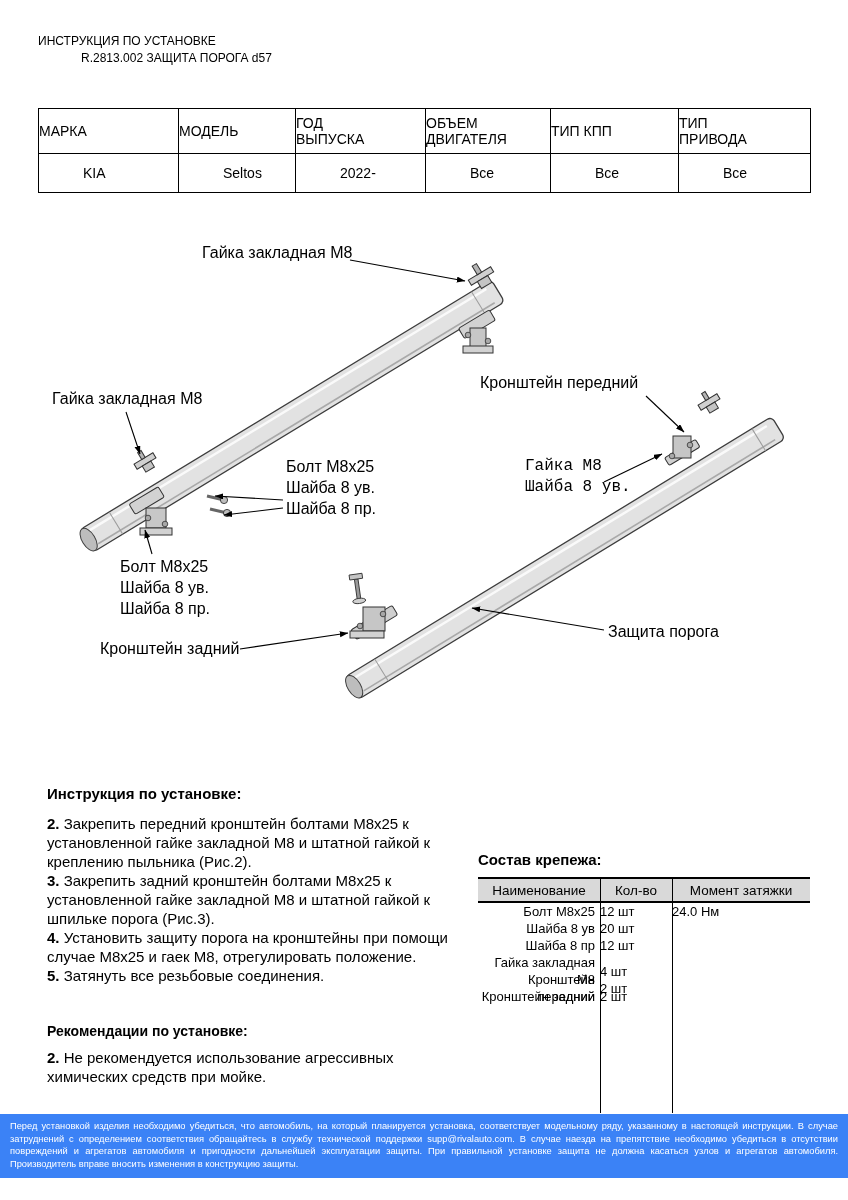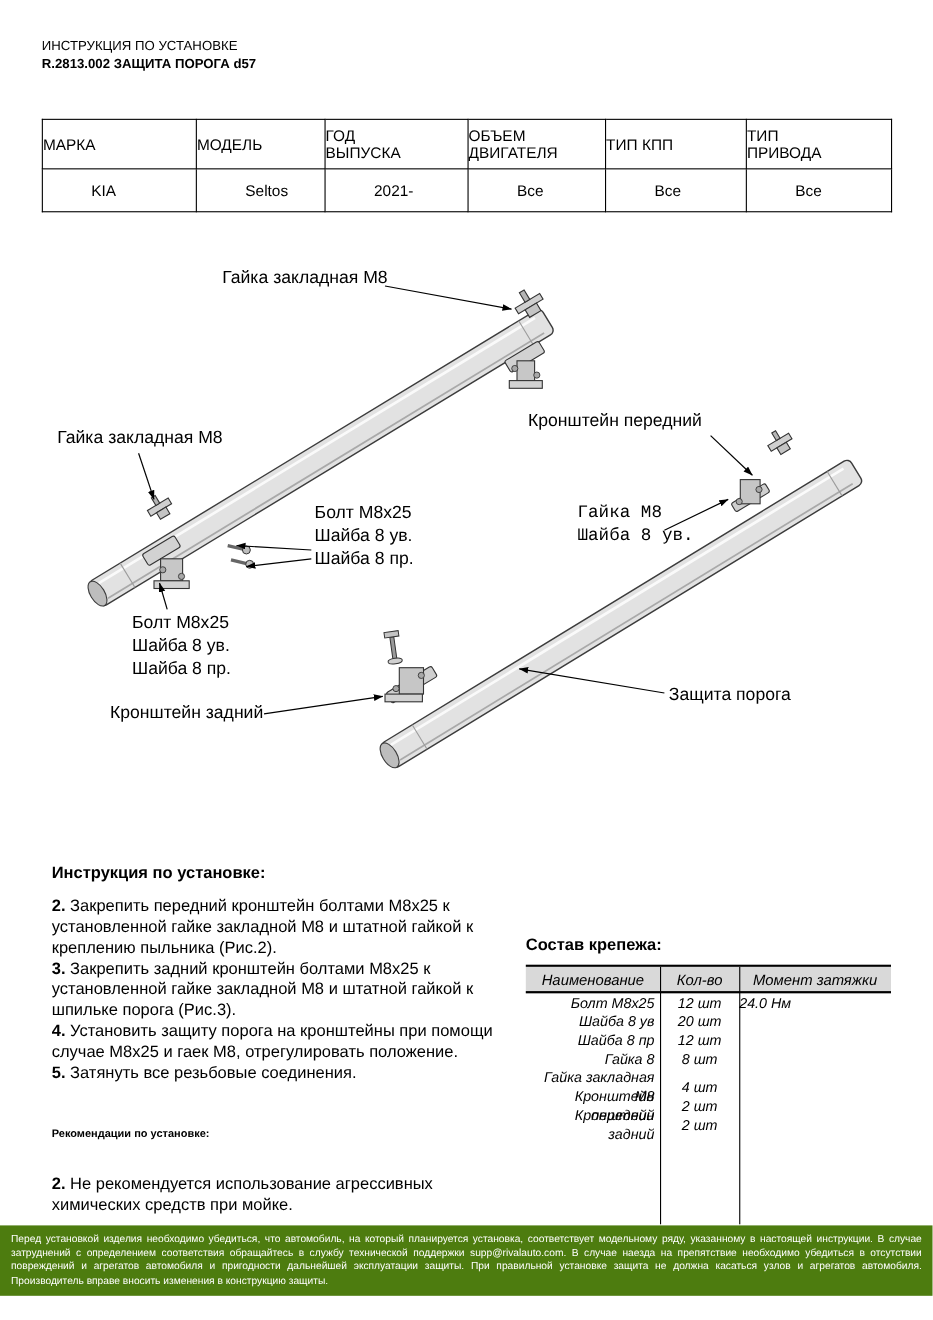--- a/index.html
+++ b/index.html
@@ -4,21 +4,21 @@
 <style>
   * { margin:0; padding:0; box-sizing:border-box; }
   html,body { background:#ffffff; }
   .page {
     position:relative; width:848px; height:1200px; margin:0 auto;
     background:#fff; color:#000; overflow:hidden;
     font-family:"Liberation Sans", sans-serif;
   }
   
   .doc-header { position:absolute; left:38px; top:33px; font-size:12px; line-height:1.4; }
-  .doc-header .t2 { font-weight:bold; }
+  .doc-header .t2 { font-weight:normal;margin-left:43px; }
 
   
   .veh-table { position:absolute; left:38px; top:108px; width:772px; border-collapse:collapse; table-layout:fixed; }
   .veh-table th, .veh-table td { border:1px solid #000; text-align:left; vertical-align:middle; font-size:14px; font-weight:normal; }
   .veh-table th { height:45px; white-space:pre-line; }
   .veh-table td { height:39px;padding-left:44px; }
 
   
   .diagram { position:absolute; left:0; top:230px; width:848px; height:500px; }
   .diagram svg { position:absolute; left:0; top:0; }
@@ -27,37 +27,37 @@
   
   .instructions { position:absolute; left:47px; top:784px; width:410px; font-size:15px; line-height:19px; }
   .instructions h3 { font-size:15px; margin-bottom:11px; }
   .step { margin:0; }
 
   
   .hardware { position:absolute; left:478px; top:851px; width:332px; }
   .hardware h3 { font-size:15px; margin-bottom:9px; }
   .hw-table { position:relative; border-top:2px solid #000; height:236px; }
   .hw-vline { position:absolute; top:0; bottom:0; width:1px; background:#000; }
-  .hw-grid { display:grid; grid-template-columns:122px 72px 138px; align-items:center;font-style:italic; }
+  .hw-grid { display:grid; grid-template-columns:122px 72px 138px; align-items:center; }
   .hw-header { background:#d9d9d9; border-bottom:2px solid #000; height:24px; font-size:13.5px; }
   .hw-header span { text-align:center; }
   .hw-row { height:17px; font-size:13px; line-height:17px; }
   .hw-name { text-align:right; padding-right:5px; }
-  .hw-qty { text-align:center; }
+  .hw-qty { }
   .hw-torque { text-align:left; }
 
   
   .recommendations { position:absolute; left:47px; top:1022px; width:430px; font-size:15px; line-height:19px; }
-  .recommendations h3 { font-size:10px; margin-bottom:26px; }
+  .recommendations h3 { font-size:14px; margin-bottom:7px; }
   .rec { margin:0; }
 
   
   .footer {
     position:absolute; left:0; top:1114px; width:848px; height:64px;
-    background:#4d7c0f; color:#ffffff; padding:6px 10px;
+    background:#3b82f6; color:#ffffff; padding:6px 10px;
     font-size:9.3px; line-height:12.6px; text-align:justify;
   }
 </style>
 </head>
 <body>
 
 <div class="page">
 
   <div class="doc-header">
     <div class="t1">ИНСТРУКЦИЯ ПО УСТАНОВКЕ</div>
@@ -73,21 +73,21 @@
 ВЫПУСКА</th>
       <th style="width:125px">ОБЪЕМ
 ДВИГАТЕЛЯ</th>
       <th style="width:128px">ТИП КПП</th>
       <th style="width:132px">ТИП
 ПРИВОДА</th>
     </tr>
     <tr>
       <td>KIA</td>
       <td>Seltos</td>
-      <td>2021-</td>
+      <td>2022-</td>
       <td>Все</td>
       <td>Все</td>
       <td>Все</td>
     </tr>
   </tbody>
     </table>
 
   <div class="diagram">
     <svg width="848" height="500" viewBox="0 0 848 500" xmlns="http://www.w3.org/2000/svg">
       <defs>
@@ -231,25 +231,20 @@
         <span class="hw-name">Шайба 8 ув</span>
         <span class="hw-qty">20 шт</span>
         <span class="hw-torque"></span>
       </div>
       <div class="hw-grid hw-row">
         <span class="hw-name">Шайба 8 пр</span>
         <span class="hw-qty">12 шт</span>
         <span class="hw-torque"></span>
       </div>
       <div class="hw-grid hw-row">
-        <span class="hw-name">Гайка 8</span>
-        <span class="hw-qty">8 шт</span>
-        <span class="hw-torque"></span>
-      </div>
-      <div class="hw-grid hw-row">
         <span class="hw-name">Гайка закладная М8</span>
         <span class="hw-qty">4 шт</span>
         <span class="hw-torque"></span>
       </div>
       <div class="hw-grid hw-row">
         <span class="hw-name">Кронштейн передний</span>
         <span class="hw-qty">2 шт</span>
         <span class="hw-torque"></span>
       </div>
       <div class="hw-grid hw-row">

